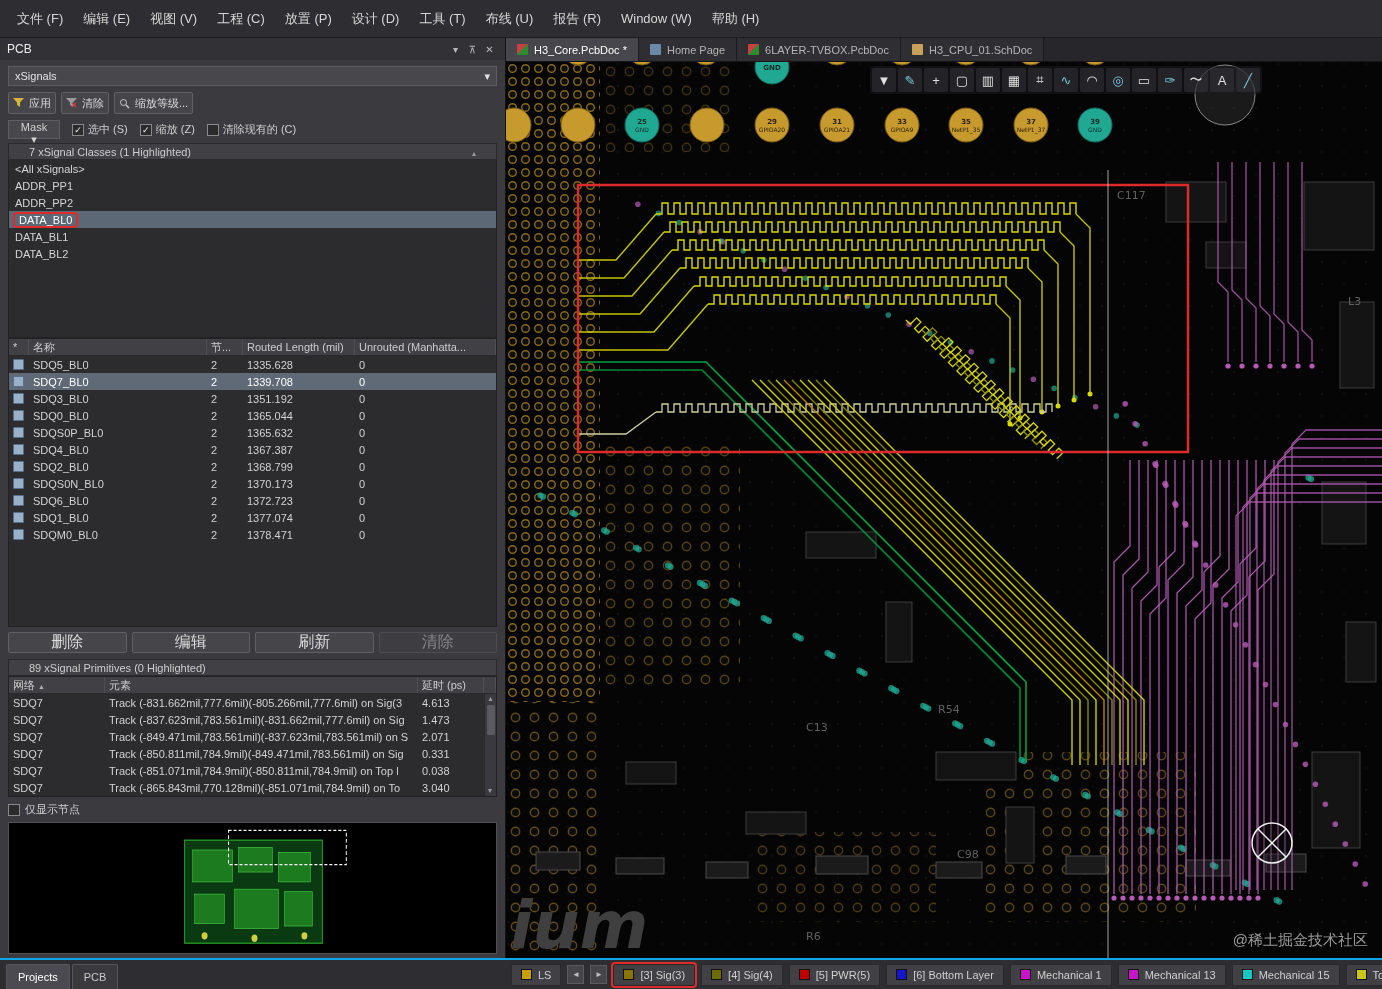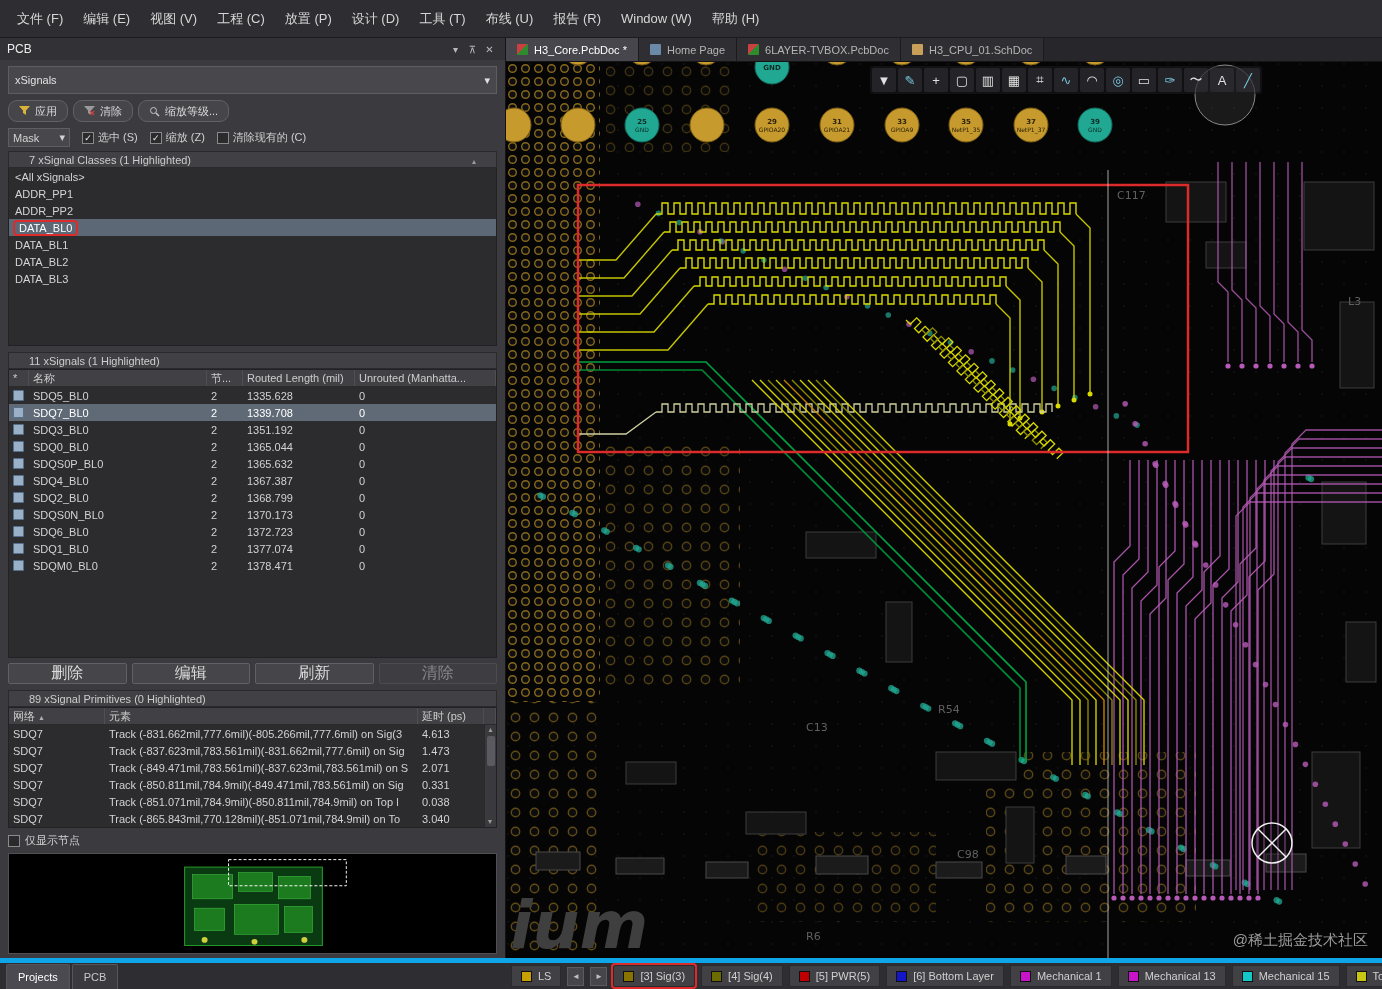--- a/index.html
+++ b/index.html
@@ -13,26 +13,26 @@
 .mid{flex:1;display:flex;min-height:0;}
 .left-panel{width:506px;background:#3b3b3f;display:flex;flex-direction:column;border-right:1px solid #141416;flex:none;}
 .phead{height:22px;background:#323236;display:flex;align-items:center;padding:0 7px;font-size:12px;color:#ececec;flex:none;}
 .phead .sp{flex:1}
 .picon{width:17px;text-align:center;color:#b8b8b8;font-size:10px;cursor:pointer;}
 .chev::before{content:"▾";}
 .pin::before{content:"⊼";}
 .xico::before{content:"✕";}
 .upico::before{content:"▴";font-size:8px;}
 .pbody{flex:1;padding:4px 8px 4px 8px;display:flex;flex-direction:column;min-height:0;}
-.drop{height:28px;background:#47474c;border:1px solid #5d5d63;display:flex;align-items:center;padding:0 6px;font-size:11px;margin:2px 0 6px;color:#e2e2e2;}
+.drop{height:20px;background:#47474c;border:1px solid #5d5d63;display:flex;align-items:center;padding:0 6px;font-size:11px;margin:2px 0 6px;color:#e2e2e2;}
 .drop .sp{flex:1}
 .btnrow{display:flex;gap:5px;margin-bottom:6px;}
-.btn{height:22px;background:#45454a;border:1px solid #606066;border-radius:9px;display:flex;align-items:center;gap:5px;padding:0 10px;font-size:11px;color:#dcdcdc;cursor:default;text-align:center;}
+.btn{height:22px;background:#45454a;border:1px solid #606066;border-radius:2px;display:flex;align-items:center;gap:5px;padding:0 4px;font-size:11px;color:#dcdcdc;cursor:default;text-align:center;}
 .maskrow{display:flex;gap:12px;align-items:center;margin-bottom:4px;font-size:11px;}
-.minidrop{width:62px;height:19px;background:#47474c;border:1px solid #5d5d63;display:flex;align-items:center;padding:0 4px;font-size:11px;}
+.minidrop{width:52px;height:19px;background:#47474c;border:1px solid #5d5d63;display:flex;align-items:center;padding:0 4px;font-size:11px;flex-direction:column;}
 .minidrop .sp{flex:1}
 .chk{display:flex;gap:4px;align-items:center;}
 .box{width:12px;height:12px;border:1px solid #8a8a8a;background:#2b2b2e;display:inline-flex;align-items:center;justify-content:center;font-size:9px;color:#ececec;flex:none;}
 .box.on::before{content:"✓";}
 .sech{height:17px;background:#404045;border:1px solid #2a2a2c;display:flex;align-items:center;padding:0 20px;font-size:11px;color:#cdcdcd;flex:none;}
 .sech .arrow{margin-left:auto;color:#9a9a9a;}
 .clist{height:178px;background:#2c2c2f;border:1px solid #222224;border-top:none;overflow:hidden;font-size:11px;position:relative;flex:none;}
 .lrow{height:17px;display:flex;align-items:center;padding:0 6px;color:#d4d4d4;}
 .lrow.selected{background:#5c6875;color:#fff;}
 .lrow.annotated > span{box-shadow:0 0 0 2px #dd2b2b;padding:0 4px;border-radius:2px;}
@@ -69,21 +69,21 @@
 .k-pcb .dicon{background:linear-gradient(135deg,#c84040 50%,#2e8b2e 50%);}
 .k-home .dicon{background:#6a8aa8;}
 .k-sch .dicon{background:#c8a05a;}
 .cwrap{flex:1;position:relative;background:#0c4a6e;overflow:hidden;}
 .cwrap svg{position:absolute;left:0;top:0;}
 .ftb{position:absolute;top:4px;left:364px;display:flex;gap:2px;background:rgba(28,28,32,.55);padding:2px;border-radius:3px;}
 .tbb{width:24px;height:24px;display:flex;align-items:center;justify-content:center;color:#e0e0e0;font-size:13px;background:rgba(72,72,78,.35);border-radius:2px;cursor:default;}
 .tbb.cy{color:#79c8e0;}
 .wm{position:absolute;right:14px;bottom:8px;color:#9a9a9a;font-size:15px;pointer-events:none;}
 
-.statusbar{height:31px;background:#2e2e32;border-top:5px solid #0ea5e9;display:flex;align-items:stretch;flex:none;}
+.statusbar{height:31px;background:#2e2e32;border-top:2px solid #0ea5e9;display:flex;align-items:stretch;flex:none;}
 .ptabs{width:506px;display:flex;align-items:flex-end;padding:0 4px 0 6px;gap:2px;flex:none;}
 .ptab{height:25px;padding:0 11px;display:flex;align-items:center;font-size:11px;background:#3a3a3e;border:1px solid #55555a;border-bottom:none;color:#c8c8c8;border-radius:2px 2px 0 0;}
 .ptab.active{background:#4a4a50;color:#fff;}
 .lbar{flex:1;display:flex;align-items:center;gap:6px;padding:0 5px;overflow:hidden;}
 .ltab{display:flex;align-items:center;gap:6px;height:22px;padding:0 9px;background:#404045;border:1px solid #2a2a2c;font-size:11px;color:#d0d0d0;white-space:nowrap;flex:none;}
 .ltab.annotated{box-shadow:0 0 0 2px #dd2b2b;border-radius:2px;}
 .swatch{width:11px;height:11px;border:1px solid #101010;flex:none;}
 .navbtn{width:17px;height:19px;font-size:8px;color:#c0c0c0;background:#45454a;border:1px solid #5c5c60;display:flex;align-items:center;justify-content:center;flex:none;}
 </style>
 </head>
@@ -182,28 +182,22 @@
             </div>
             <div class="lrow selected annotated">
               <span>DATA_BL0</span>
             </div>
             <div class="lrow">
               <span>DATA_BL1</span>
             </div>
             <div class="lrow">
               <span>DATA_BL2</span>
             </div>
-            <div class="lrow">
-              <span>DATA_BL3</span>
-            </div>
-        </div>
-
-        <div class="sech" style="margin-top:6px">
-          <span>11 xSignals (1 Highlighted)</span>
-        </div>
+        </div>
+
         <div class="xtable">
           <div class="xhead">
             <div>*</div>
             <div>名称</div>
             <div>节...</div>
             <div>Routed Length (mil)</div>
             <div>Unrouted (Manhatta...</div>
           </div>
           <div class="xrow">
               <span class="xico2"></span>

